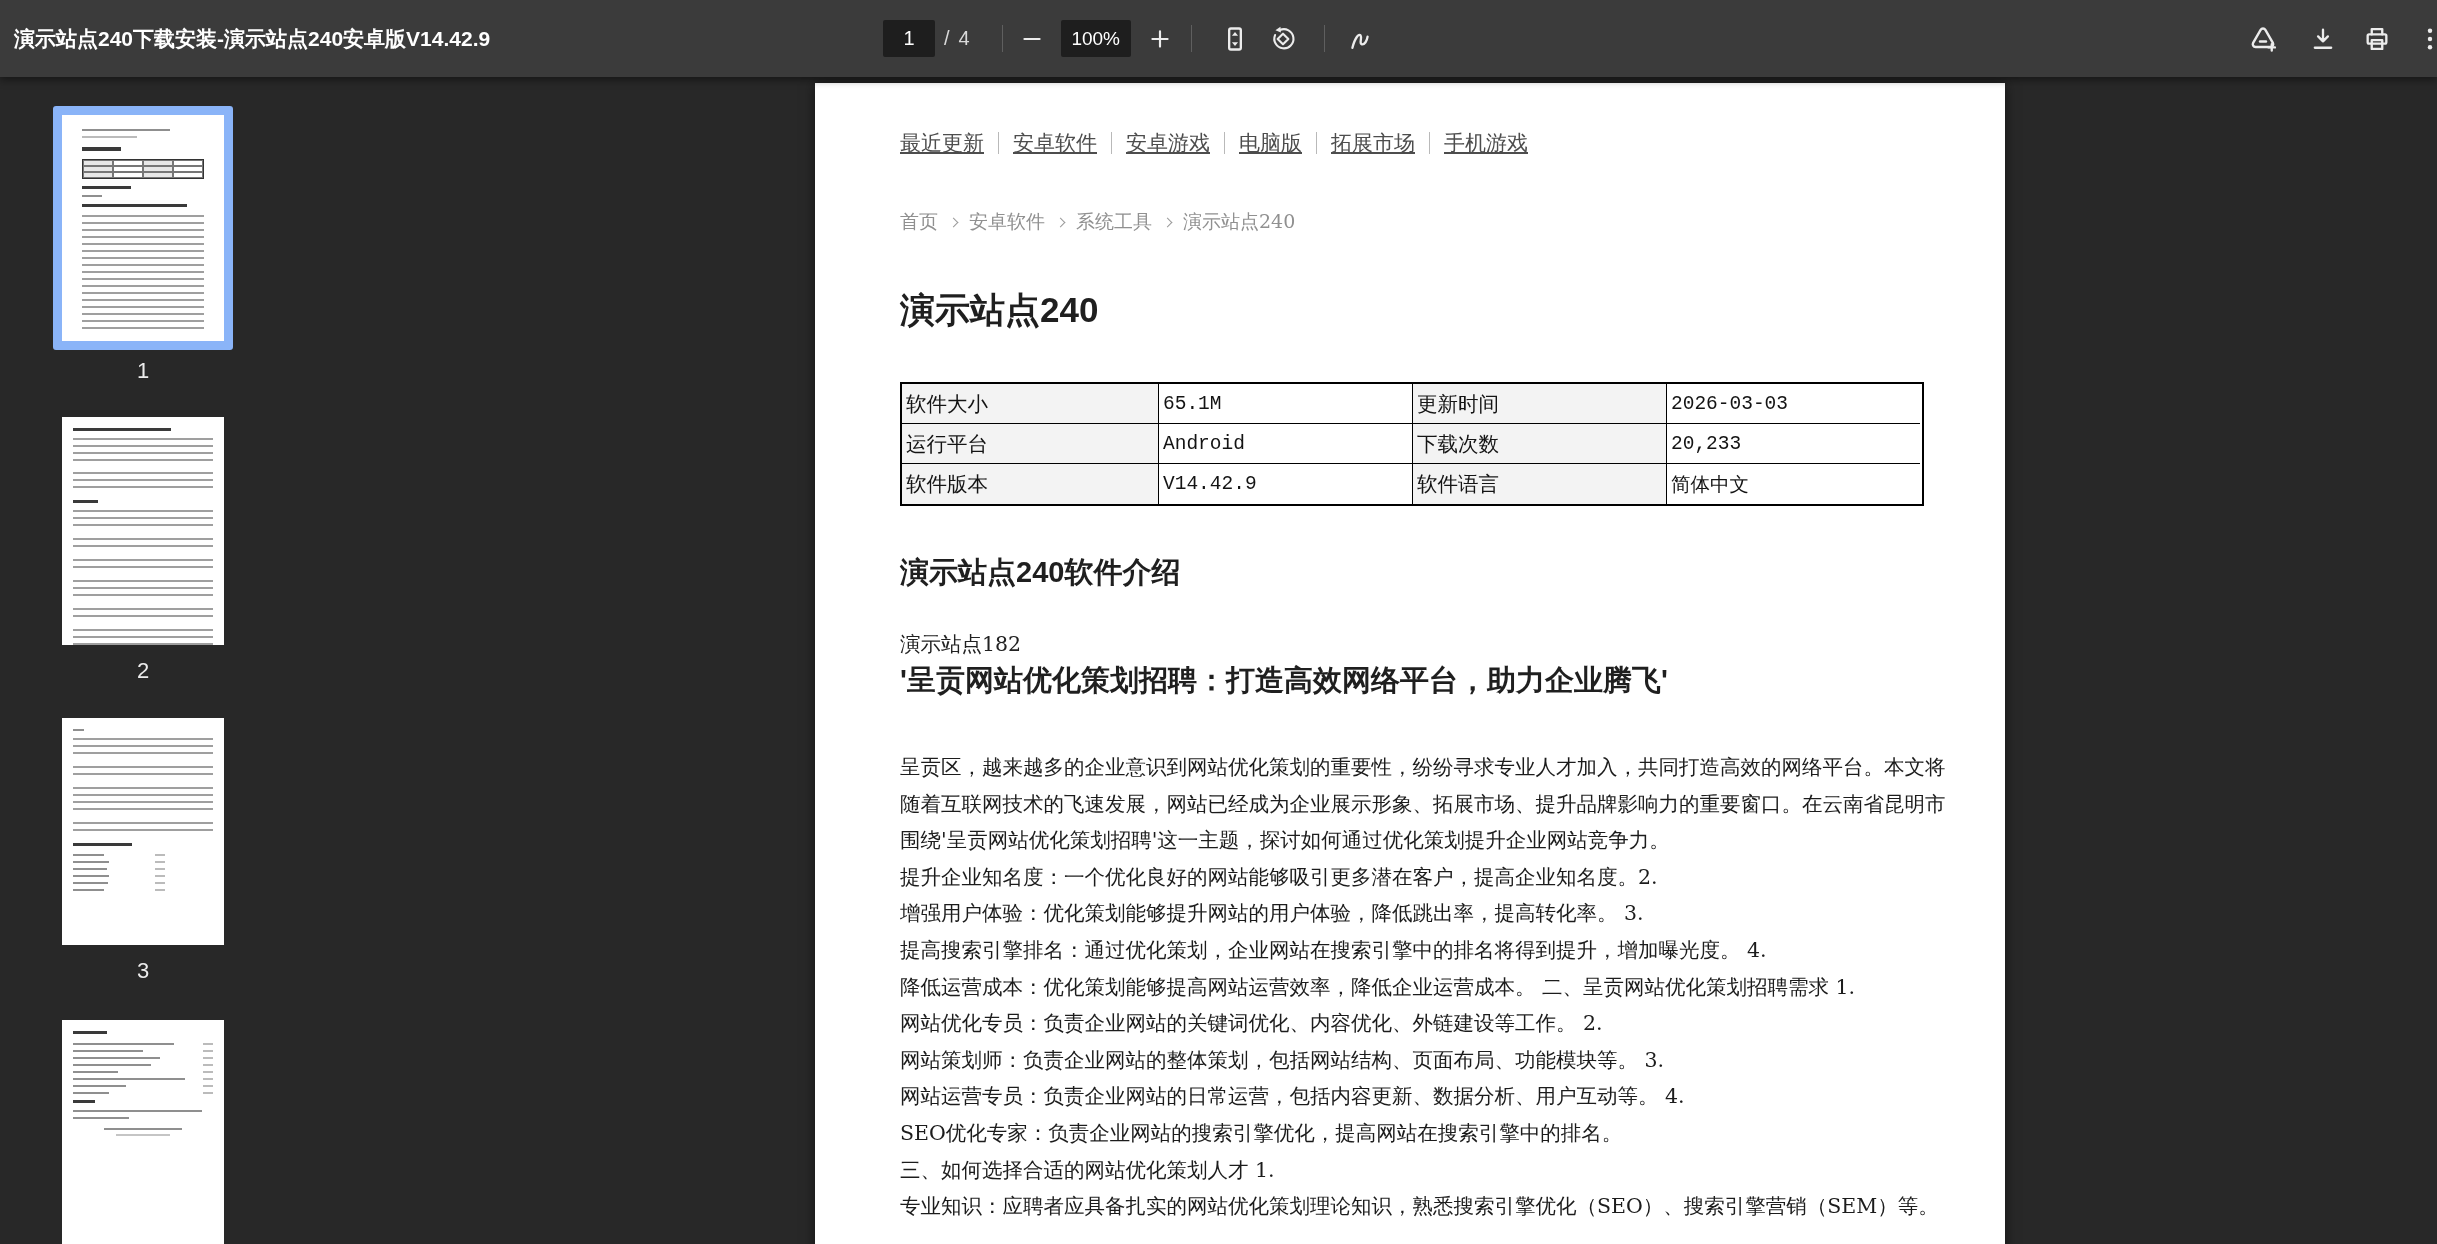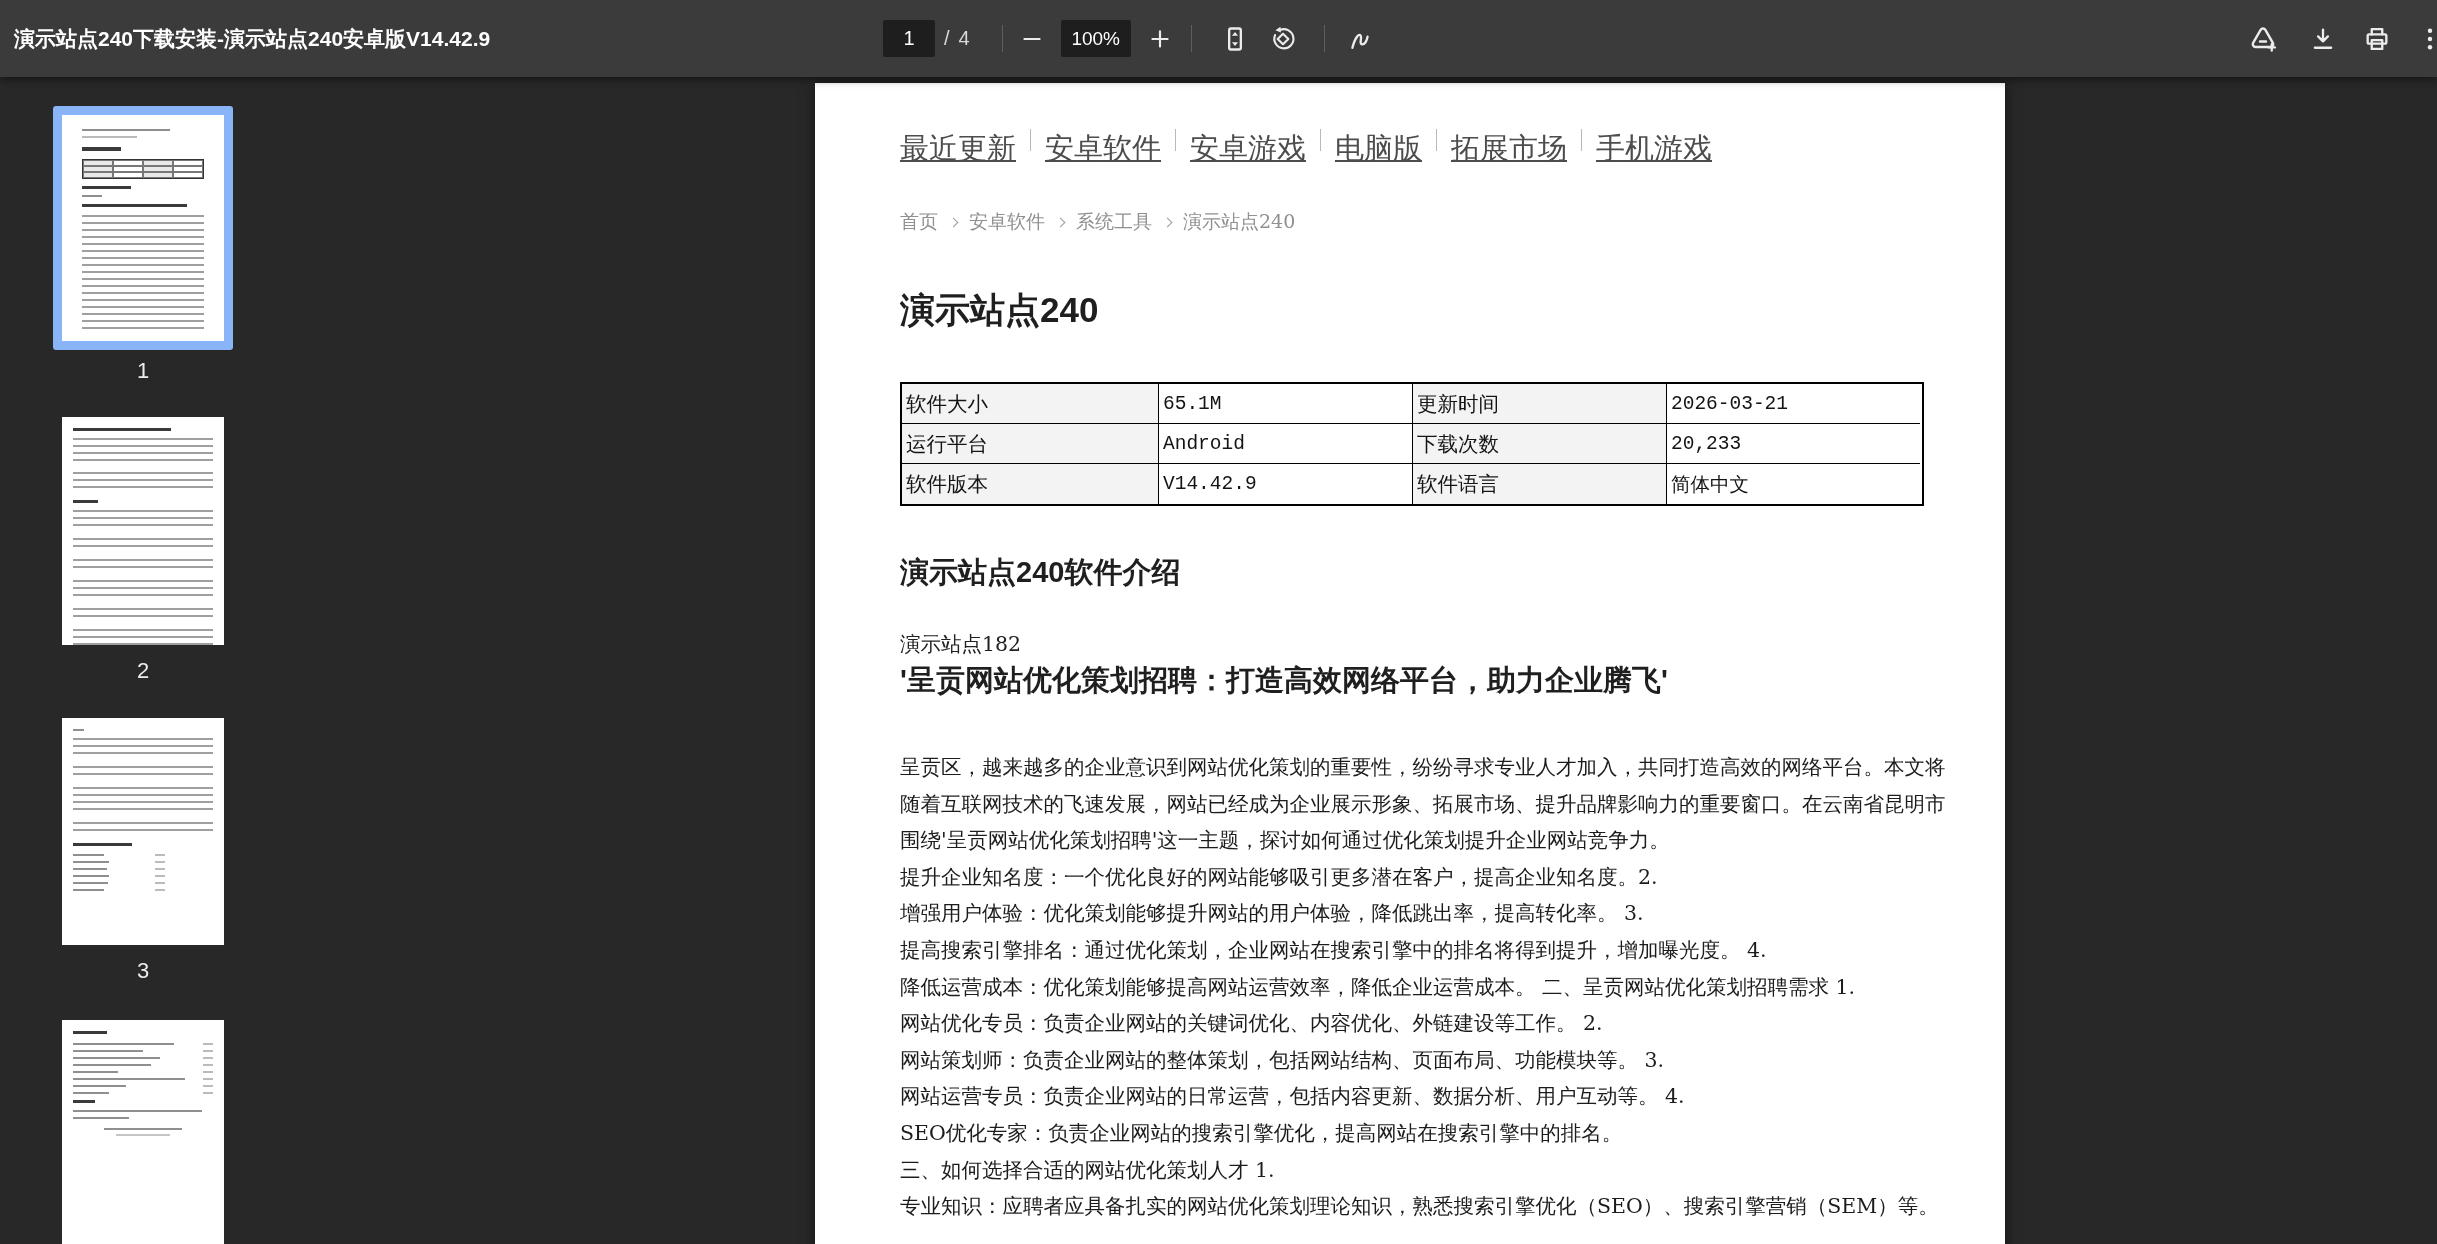--- a/index.html
+++ b/index.html
@@ -42,22 +42,22 @@
   .mini-table div { height:6px; border:0.5px solid #777; }
   .mini-table div:nth-child(odd) { background:#e8e8e8; }
   .mini-listrow { display:flex; justify-content:space-between; align-items:center; margin-bottom:5px; }
   .mini-listrow .lk { height:2px; background:#8f8f8f; }
   .mini-listrow .dt { height:2px; width:10px; background:#bbb; }
 
   
   .page { position:absolute; left:815px; top:83px; width:1190px; height:1210px; background:#ffffff;
           box-shadow:0 1px 12px rgba(0,0,0,.55); }
 
-  .nav-row { position:absolute; left:85px; top:46px; display:flex; align-items:flex-start;
-             font-family:"DejaVu Serif","Liberation Serif",serif; font-size:29px; color:#4d4d4d; }
+  .nav-row { position:absolute; left:85px; top:46px; display:flex; align-items:center;
+             font-family:"DejaVu Serif","Liberation Serif",serif; font-size:21px; color:#4d4d4d; }
   .nav-row a { color:#4d4d4d; text-decoration:underline; cursor:pointer; white-space:nowrap; }
   .nav-div { width:1px; height:22px; background:#b9b9b9; margin:0 14px; }
 
   .crumbs { position:absolute; left:85px; top:126px; display:flex; align-items:center;
             font-family:"DejaVu Serif","Liberation Serif",serif; font-size:19px; color:#909090; }
   .crumbs a { color:#909090; cursor:pointer; white-space:nowrap; }
   .crumb-sep { width:7px; height:7px; border-top:1.5px solid #9a9a9a; border-right:1.5px solid #9a9a9a;
                transform:rotate(45deg); margin:0 12px; }
   .crumb-cur { white-space:nowrap; }
 
@@ -332,21 +332,21 @@
     <span class="crumb-sep"></span>
     <span class="crumb-cur">演示站点240</span>
   </div>
 
   <div class="h1">演示站点240</div>
 
   <div class="info-table">
     <div class="cell lab">软件大小</div>
     <div class="cell val">65.1M</div>
     <div class="cell lab">更新时间</div>
-    <div class="cell val">2026-03-21</div>
+    <div class="cell val">2026-03-03</div>
     <div class="cell lab">运行平台</div>
     <div class="cell val">Android</div>
     <div class="cell lab">下载次数</div>
     <div class="cell val">20,233</div>
     <div class="cell lab">软件版本</div>
     <div class="cell val">V14.42.9</div>
     <div class="cell lab">软件语言</div>
     <div class="cell val">简体中文</div>
   </div>
 

